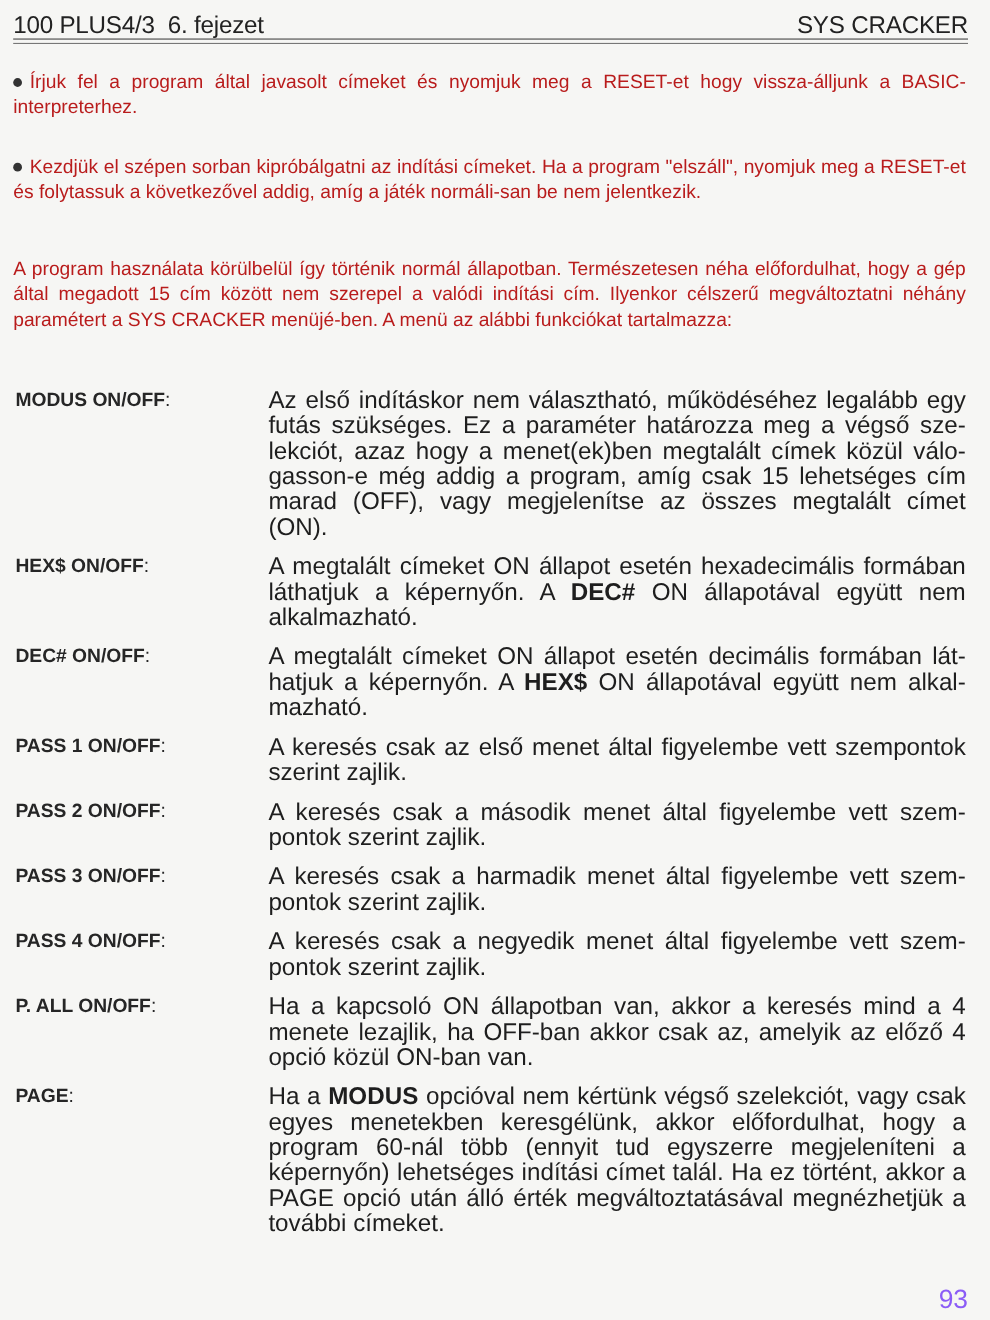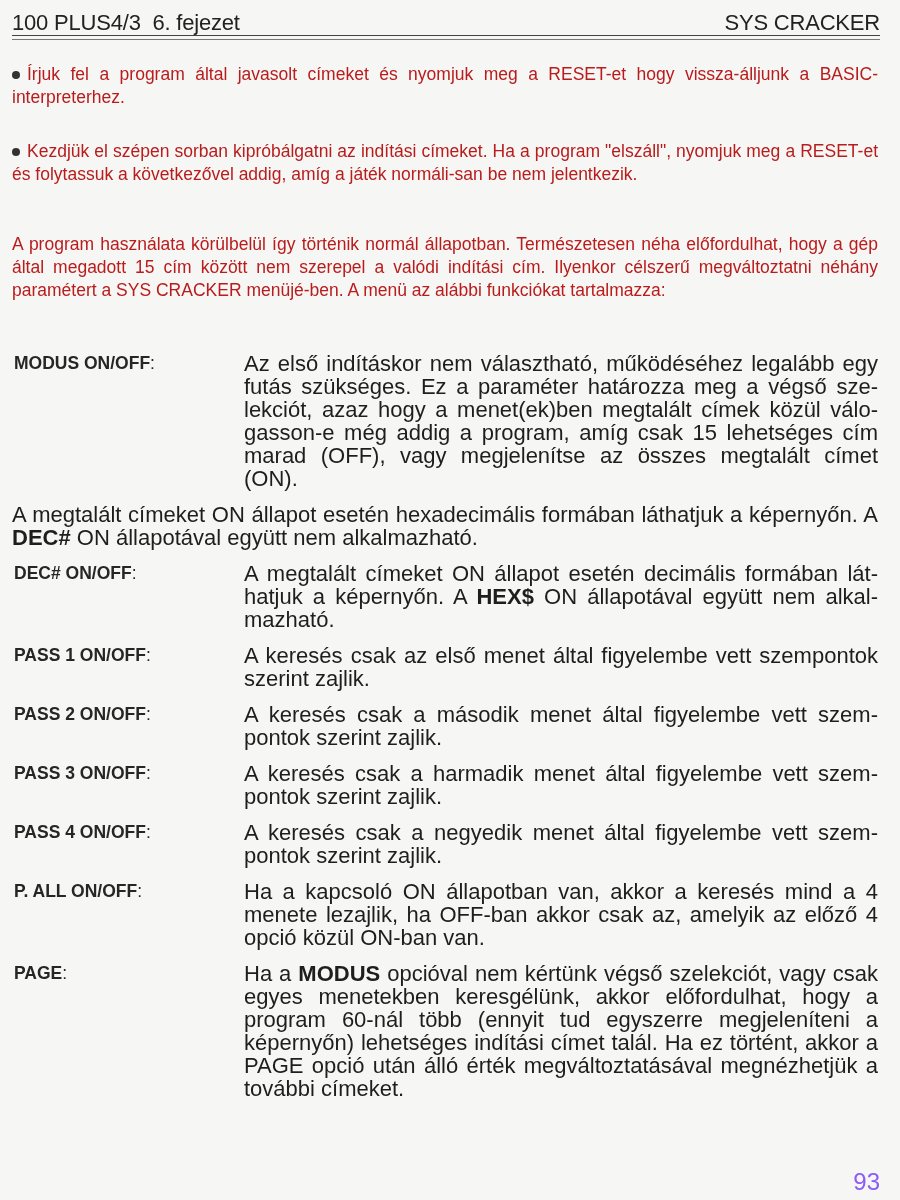--- a/index.html
+++ b/index.html
@@ -84,20 +84,21 @@
   </div>
 
   <div class="defs">
 
     <div class="def">
       <div class="term"><span>MODUS ON/OFF</span><span class="colon">:</span></div>
       <div class="desc">Az első indításkor nem választható, működéséhez legalább egy futás szükséges. Ez a paraméter határozza meg a végső sze-lekciót, azaz hogy a menet(ek)ben megtalált címek közül válo-gasson-e még addig a program, amíg csak 15 lehetséges cím marad (OFF), vagy megjelenítse az összes megtalált címet (ON).</div>
     </div>
 
     <div class="def">
+      <div class="term"><span>HEX$ ON/OFF</span><span class="colon">:</span></div>
       <div class="desc"><span>A megtalált címeket ON állapot esetén hexadecimális formában láthatjuk a képernyőn. A </span><b>DEC#</b><span> ON állapotával együtt nem alkalmazható.</span></div>
     </div>
 
     <div class="def">
       <div class="term"><span>DEC# ON/OFF</span><span class="colon">:</span></div>
       <div class="desc"><span>A megtalált címeket ON állapot esetén decimális formában lát-hatjuk a képernyőn. A </span><b>HEX$</b><span> ON állapotával együtt nem alkal-mazható.</span></div>
     </div>
 
     <div class="def">
       <div class="term"><span>PASS 1 ON/OFF</span><span class="colon">:</span></div>

